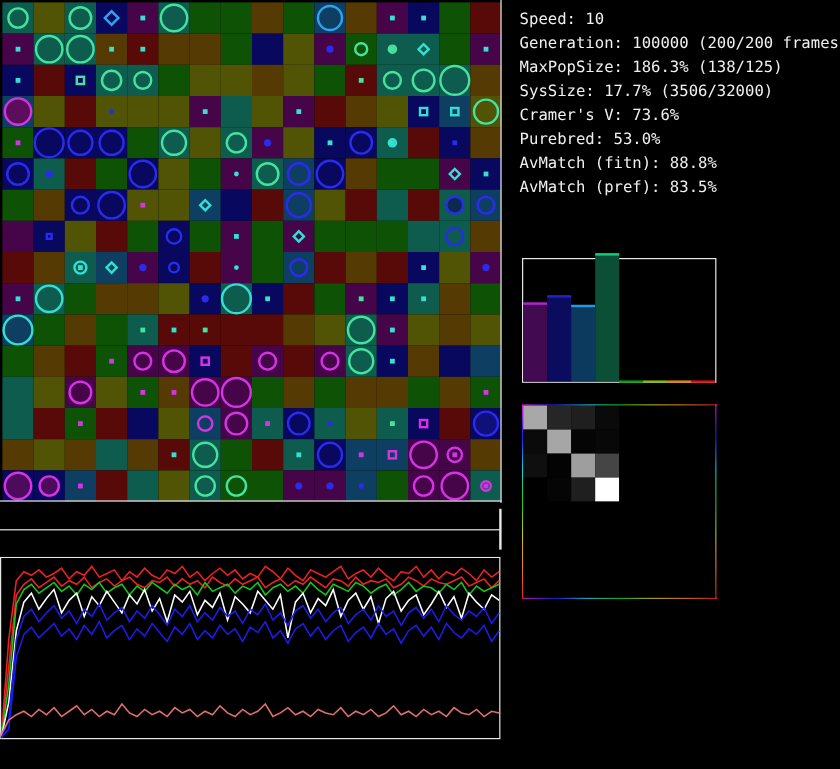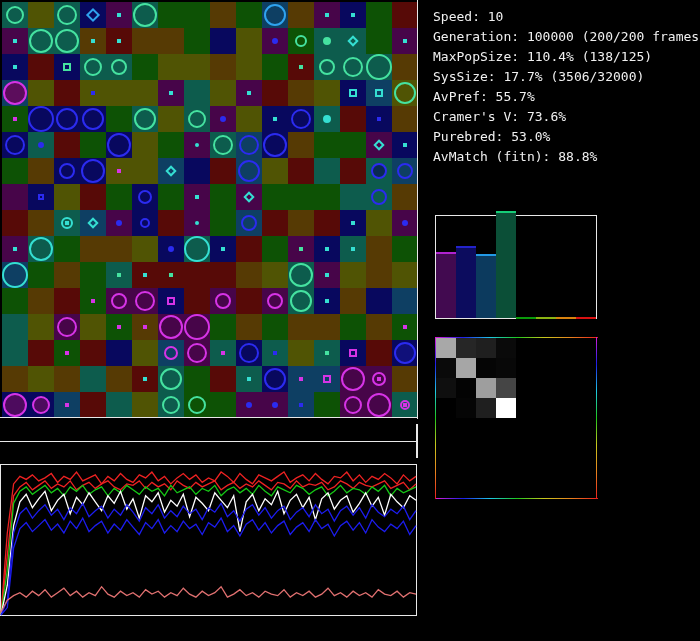--- a/index.html
+++ b/index.html
@@ -424,26 +424,26 @@
     </div>
   <div id="grid-right-border" class="abs"></div>
   <div id="grid-bottom-border" class="abs"></div>
 
   <div id="progress-track" class="abs"></div>
   <div id="progress-tick" class="abs"></div>
 
   <div id="stats" class="abs" style="color: rgb(240, 240, 240);">
       <div class="stat-line">Speed: 10</div>
       <div class="stat-line">Generation: 100000 (200/200 frames)</div>
-      <div class="stat-line">MaxPopSize: 110.4% (138/125)</div>
+      <div class="stat-line">MaxPopSize: 186.3% (138/125)</div>
       <div class="stat-line">SysSize: 17.7% (3506/32000)</div>
-      <div class="stat-line">AvPref: 55.7%</div>
       <div class="stat-line">Cramer's V: 73.6%</div>
       <div class="stat-line">Purebred: 53.0%</div>
       <div class="stat-line">AvMatch (fitn): 88.8%</div>
+      <div class="stat-line">AvMatch (pref): 83.5%</div>
     </div>
 
   <div id="bar-chart" class="abs" style="border-color: rgb(232, 232, 232);">
     <div id="mf-label" style="color: rgb(69, 226, 160);">m f</div>
   <div class="bar" style="left: 0px; height: 66px; background: rgb(66, 10, 80);">
         <div class="bar-cap" style="background: rgb(176, 35, 208);"></div>
       </div>
       <div class="bar" style="left: 20px; height: 72px; background: rgb(12, 12, 94);">
         <div class="bar-cap" style="background: rgb(35, 35, 204);"></div>
       </div>

